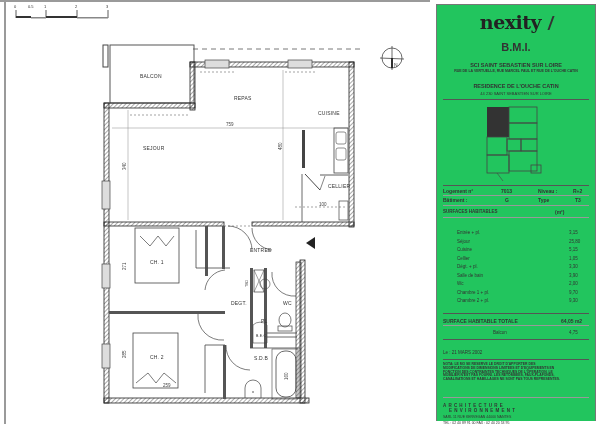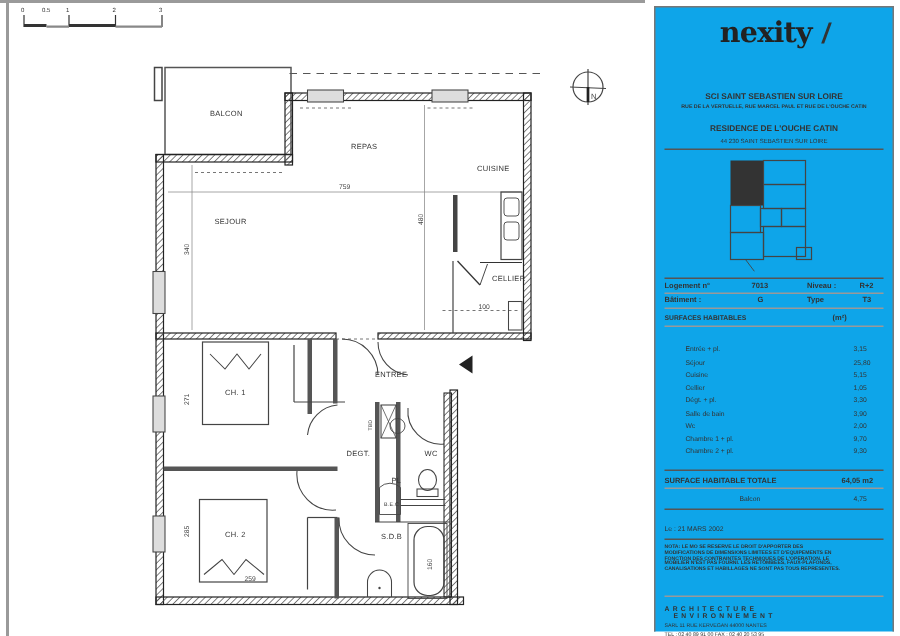--- a/index.html
+++ b/index.html
@@ -9,21 +9,21 @@
   .plan { position:absolute; left:0; top:0; width:430px; height:424px; }
   .scale { position:absolute; left:14px; top:4px; width:100px; height:16px; }
   .scale-label { position:absolute; top:0; font-size:4px; color:#333; }
   .room-label { position:absolute; font-size:5px; letter-spacing:0.2px; color:#333; white-space:nowrap; }
   .dim { position:absolute; font-size:4.5px; color:#444; white-space:nowrap; }
   .dim.v { transform:rotate(-90deg); transform-origin:left top; }
   .compass { position:absolute; left:380px; top:46px; width:24px; height:24px; }
   .compass-label { position:absolute; left:394px; top:62px; font-size:5px; color:#444; }
   .entry-arrow { position:absolute; left:306px; top:237px; width:0; height:0; border-top:6px solid transparent; border-bottom:6px solid transparent; border-right:9px solid #222; }
 
-  .cartouche { position:absolute; left:436px; top:4px; width:158px; height:416px; border-left:1px solid #777; border-right:1px solid #777; border-top:1px solid #777; background:#0ea5e9; }
+  .cartouche { position:absolute; left:436px; top:4px; width:158px; height:416px; border-left:1px solid #777; border-right:1px solid #777; border-top:1px solid #777; background:#22c55e; }
   .logo { position:absolute; left:0; width:158px; top:6px; text-align:center; font-family:"DejaVu Serif", serif; font-weight:bold; font-size:19px; color:#222; letter-spacing:-0.5px; }
   .logo-check { display:inline-block; width:8px; height:14px; border-right:2px solid #333; transform:skewX(-20deg); margin-left:1px; vertical-align:-1px; }
   .company { position:absolute; left:0; width:158px; top:36px; text-align:center; font-weight:bold; font-size:11px; color:#333; }
   .line-text { position:absolute; left:0; width:158px; text-align:center; color:#333; }
   .sci-name { top:57px; font-size:5.5px; font-weight:bold; }
   .sci-address { top:64px; font-size:3.5px; font-weight:bold; }
   .residence { top:78px; font-size:5.5px; font-weight:bold; }
   .residence-address { top:86px; font-size:4px; }
   .hr { position:absolute; left:6px; width:146px; height:1px; background:#555; }
   .keyplan { position:absolute; left:48px; top:100px; width:64px; height:76px; }
@@ -210,20 +210,21 @@
     <line x1="0" y1="12" x2="24" y2="13" stroke="#444" stroke-width="0.8"></line>
     <line x1="12" y1="12" x2="12" y2="22" stroke="#222" stroke-width="1.8"></line>
   </svg>
   <span class="compass-label">N</span>
 
   <div class="entry-arrow"></div>
 </div>
 
 <div class="cartouche">
   <div class="logo"><span>nexity</span><span class="logo-check"></span></div>
+  <div class="company">B.M.I.</div>
   <div class="line-text sci-name">SCI SAINT SEBASTIEN SUR LOIRE</div>
   <div class="line-text sci-address">RUE DE LA VERTUELLE, RUE MARCEL PAUL ET RUE DE L'OUCHE CATIN</div>
   <div class="line-text residence">RESIDENCE DE L'OUCHE CATIN</div>
   <div class="line-text residence-address">44 230  SAINT SEBASTIEN SUR LOIRE</div>
   <div class="hr" style="top:94px"></div>
 
   <svg class="keyplan" viewBox="0 0 64 76">
     <rect x="2" y="2" width="22" height="30" fill="#333"></rect>
     <rect x="24" y="2" width="28" height="16" fill="none" stroke="#444" stroke-width="0.8"></rect>
     <rect x="24" y="18" width="28" height="16" fill="none" stroke="#444" stroke-width="0.8"></rect>

